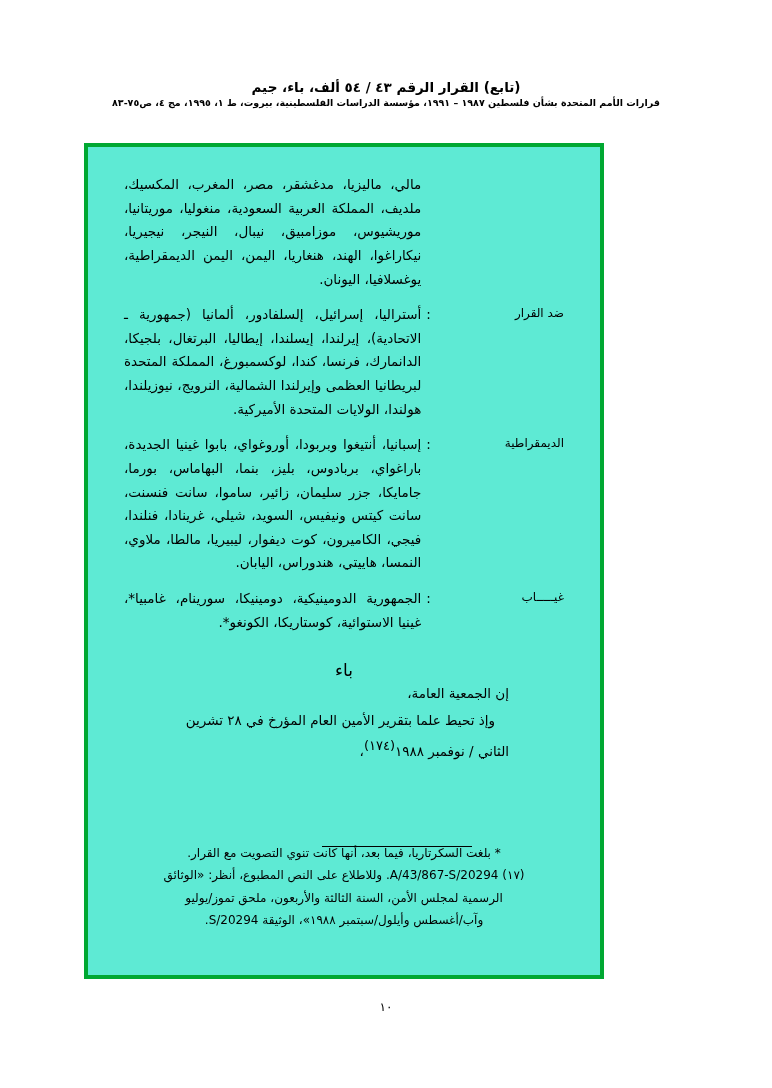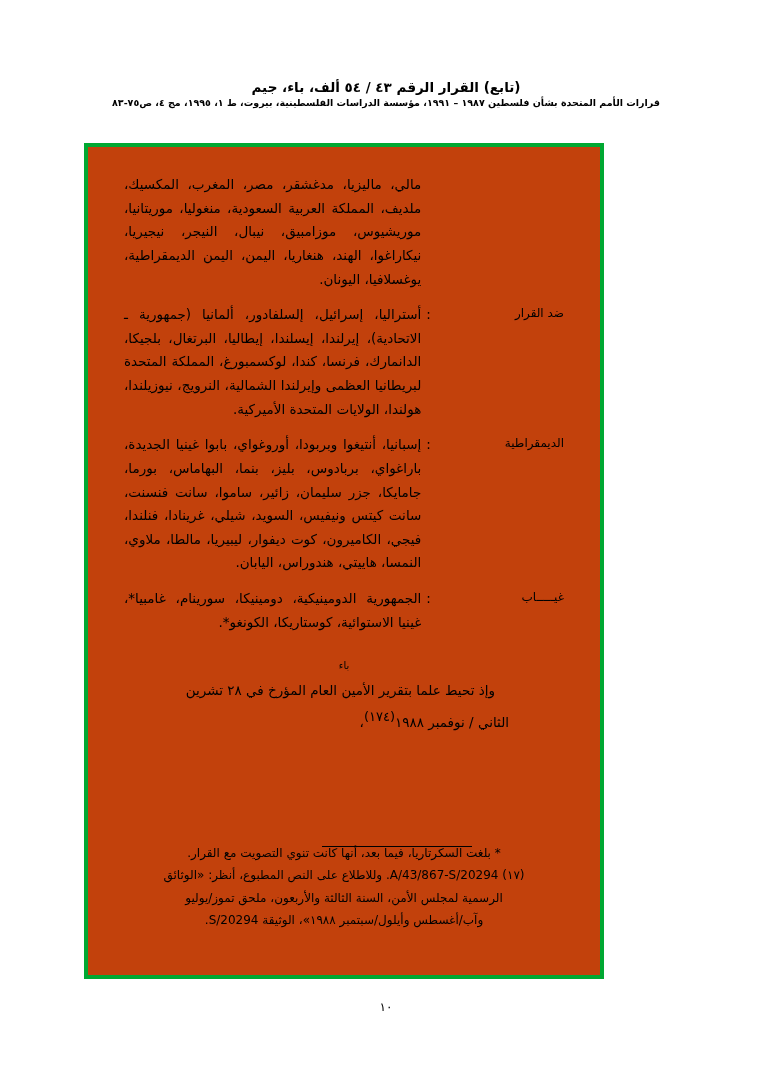--- a/index.html
+++ b/index.html
@@ -39,21 +39,21 @@
     letter-spacing: -0.1px;
   }
   .frame {
     position: absolute;
     top: 143px;
     left: 84px;
     width: 520px;
     height: 836px;
     border: 4px solid #00a832;
     box-sizing: border-box;
-    background: #c2410c;
+    background: #5eead4;
   }
   .frame-inner {
     position: relative;
     width: 100%;
     height: 100%;
     box-sizing: border-box;
     padding: 26px 36px 10px 36px;
   }
   .vote-table {
     width: 100%;
@@ -82,23 +82,22 @@
     font-size: 13.5px;
     line-height: 1.75;
     text-align: justify;
     text-align-last: right;
     direction: rtl;
     width: 250px;
   }
   .row-gap td { height: 12px; }
   .section-letter {
     text-align: center;
-    font-size: 10px;
+    font-size: 17px;
     margin-top: 26px;
-    margin-bottom: 6px;
     direction: rtl;
   }
   .body-para {
     direction: rtl;
     font-size: 13.5px;
     line-height: 1.95;
     margin: 0 auto;
     width: 330px;
     text-align: right;
   }
@@ -181,20 +180,21 @@
             <td class="vote-label">غيـــــاب</td>
             <td class="vote-colon">:</td>
             <td class="vote-list">الجمهورية الدومينيكية، دومينيكا، سورينام، غامبيا*، غينيا الاستوائية، كوستاريكا، الكونغو*.</td>
           </tr>
         </tbody>
       </table>
 
       <div class="section-letter">باء</div>
 
       <div class="body-para">
+        <span class="ln">إن الجمعية العامة،</span>
         <span class="ln ind1">وإذ تحيط علما بتقرير الأمين العام المؤرخ في ٢٨ تشرين</span>
         <span class="ln"><span>الثاني / نوفمبر ١٩٨٨</span><span class="sup">(١٧٤)</span><span>،</span></span>
       </div>
 
       <div class="footnote-rule"></div>
 
       <div class="footnote">
         <span class="fl">* بلغت السكرتاريا، فيما بعد، أنها كانت تنوي التصويت مع القرار.</span>
         <span class="fl">(١٧) A/43/867-S/20294. وللاطلاع على النص المطبوع، أنظر: «الوثائق</span>
         <span class="fl">الرسمية لمجلس الأمن، السنة الثالثة والأربعون، ملحق تموز/يوليو</span>

